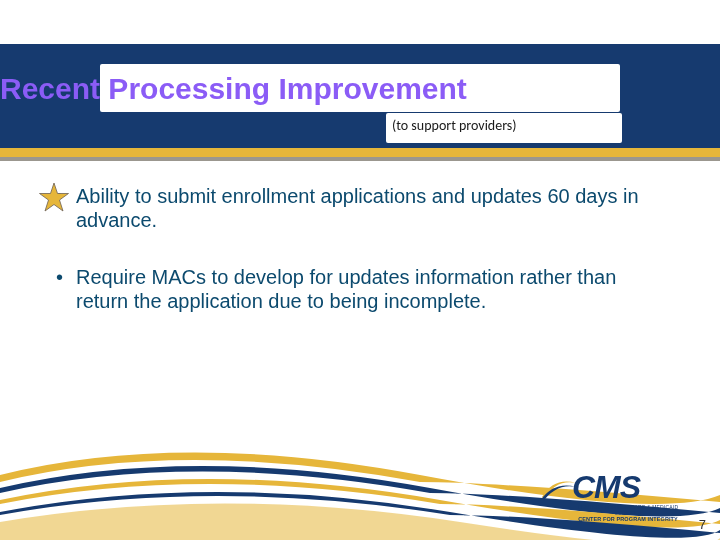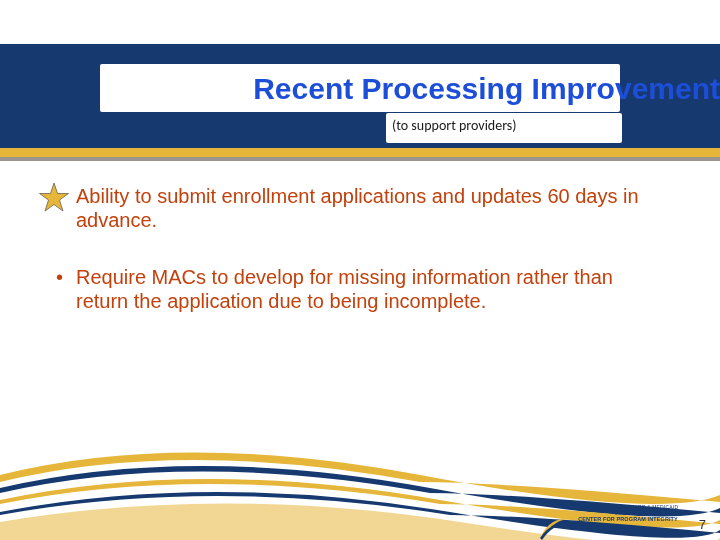--- a/index.html
+++ b/index.html
@@ -33,22 +33,22 @@
     left: 0;
     width: 720px;
     height: 4px;
     background: #9b978f;
   }
   .title {
     position: absolute;
     top: 72px;
     left: 0;
     width: 720px;
-    text-align: right;
-    color: #1d4ed8;
+    text-align: left;
+    color: #8b5cf6;
     font-size: 30px;
     font-weight: bold;
     z-index: 5;
   }
   .title-bg {
     position: absolute;
     top: 64px;
     left: 100px;
     width: 520px;
     height: 48px;
@@ -79,21 +79,21 @@
     position: absolute;
     top: 184px;
     left: 52px;
     width: 616px;
   }
   .bullet-item {
     position: relative;
     margin-bottom: 32px;
     font-size: 20px;
     line-height: 1.22;
-    color: #c2410c;
+    color: #0c4a6e;
     padding-left: 24px;
   }
   .bullet-item::before {
     content: "•";
     position: absolute;
     left: 4px;
     top: 0;
     font-size: 20px;
   }
   .star-badge {
@@ -169,36 +169,37 @@
 <div class="subtitle">(to support providers)</div>
 
 <div class="content">
   <div class="bullet-item">
     <svg class="star-badge" viewBox="0 0 32 32">
       <polygon points="16,1 19.5,11.5 30.5,11.5 21.5,18 25,29 16,22.5 7,29 10.5,18 1.5,11.5 12.5,11.5" fill="#e6b63a" stroke="#6b6054" stroke-width="0.8"></polygon>
     </svg>
     <span>Ability to submit enrollment applications and updates 60 days in advance.</span>
   </div>
   <div class="bullet-item">
-    <span>Require MACs to develop for missing information rather than return the application due to being incomplete.</span>
+    <span>Require MACs to develop for updates information rather than return the application due to being incomplete.</span>
   </div>
 </div>
 
 <svg class="footer-swoosh" viewBox="0 0 720 120" preserveAspectRatio="none">
   <path d="M0,55 Q180,10 420,55 T720,75 L720,82 Q500,62 420,62 Q180,18 0,62 Z" fill="#e6b63a"></path>
   <path d="M0,68 Q190,24 430,68 T720,88 L720,93 Q510,73 430,73 Q190,30 0,73 Z" fill="#163a6f"></path>
   <path d="M0,80 Q200,38 440,80 T720,100 L720,104 Q520,84 440,84 Q200,44 0,84 Z" fill="#e6b63a"></path>
   <path d="M0,92 Q210,52 450,92 T720,110 L720,113 Q530,95 450,95 Q210,57 0,95 Z" fill="#163a6f"></path>
   <path d="M0,102 Q220,65 460,102 T720,118 L720,120 L0,120 Z" fill="#e6b63a" opacity="0.55"></path>
 </svg>
 
 <div class="cms-logo">
   <svg class="cms-swoosh" viewBox="0 0 38 28">
     <path d="M2,22 Q14,2 36,8 Q16,4 4,24 Z" fill="#e6b63a"></path>
     <path d="M0,26 Q14,6 36,12 Q16,8 2,28 Z" fill="#163a6f"></path>
   </svg>
   <div style="position:relative; padding-left:18px;">
+    <div class="cms-text">CMS</div>
     <div class="cms-sub">CENTERS FOR MEDICARE &amp; MEDICAID SERVICES</div>
     <div class="cms-sub2">CENTER FOR PROGRAM INTEGRITY</div>
   </div>
 </div>
 
 <div class="page-number">7</div>
 
 </body></html>

